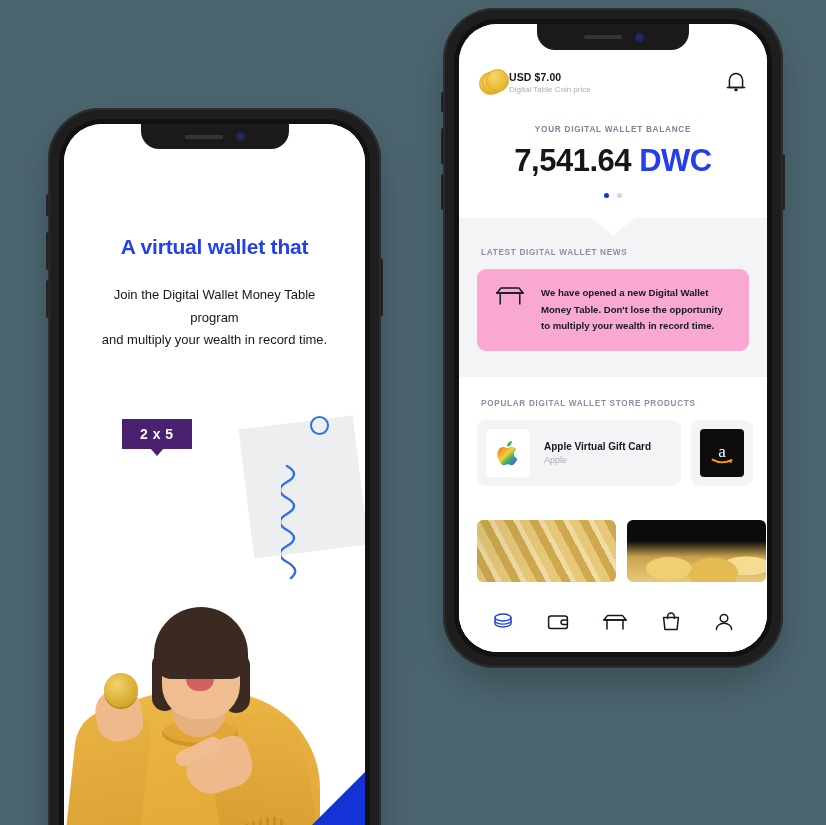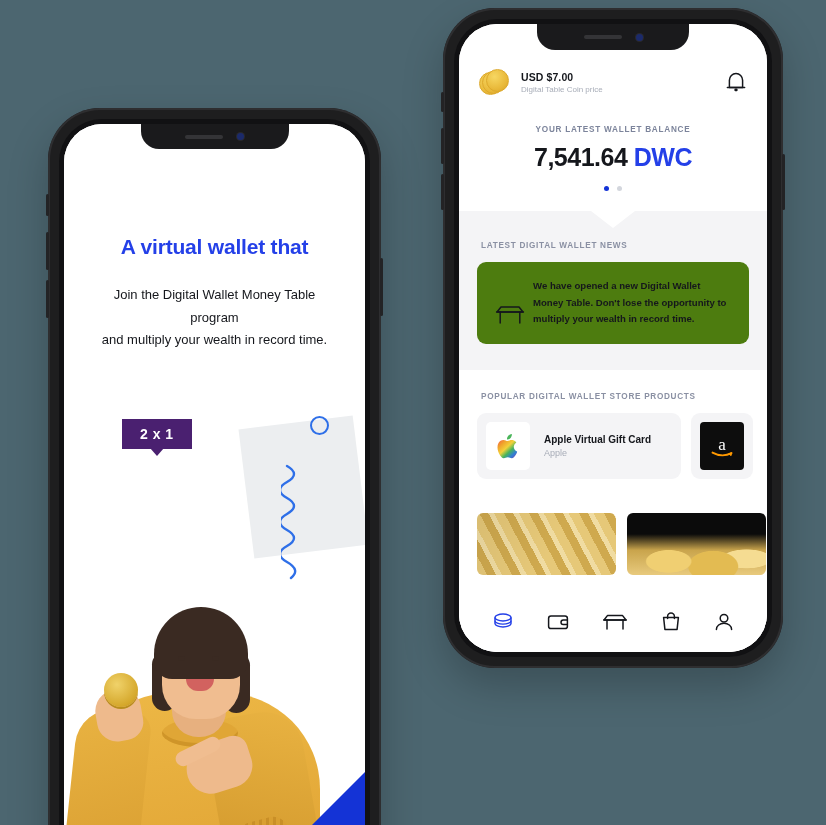--- a/index.html
+++ b/index.html
@@ -288,21 +288,20 @@
 
   
   #phone-right { left: 443px; top: 8px; width: 340px; height: 660px; }
   #phone-right .notch { width: 152px; height: 26px; }
 
   .app { position: absolute; inset: 0; display: flex; flex-direction: column; background: #fff; }
 
   .app-header {
     display: flex; align-items: center;
     padding: 45px 20px 0 20px;
-    gap: 12px;
   }
   .coin-stack { position: relative; width: 30px; height: 26px; flex: 0 0 auto; }
   .coin-stack .c {
     position: absolute;
     width: 23px; height: 23px;
     border-radius: 50%;
     background: radial-gradient(circle at 36% 32%, #f7d762, #e9b93a 62%, #d6a225);
     border: 1.6px solid #dda92b;
   }
   .coin-stack .c1 { left: 7px; top: 0; }
@@ -315,21 +314,21 @@
 
   .balance { text-align: center; padding: 30px 0 0; }
   .balance-label {
     font-size: 8.2px;
     letter-spacing: .75px;
     color: #7c849b;
     font-weight: bold;
   }
   .balance-amount {
     margin-top: 9px;
-    font-size: 25px;
+    font-size: 31px;
     font-weight: bold;
     color: #15171c;
     letter-spacing: -.5px;
   }
   .balance-amount .unit { color: #2440e8; }
   .dots { display: flex; gap: 8px; justify-content: center; margin-top: 14px; }
   .dot { width: 5px; height: 5px; border-radius: 50%; background: #d3d6dd; cursor: pointer; }
   .dot.active { background: #1433d6; }
 
   .news-section {
@@ -349,26 +348,26 @@
   }
   .section-label {
     font-size: 8.2px;
     letter-spacing: .7px;
     color: #8a90a3;
     font-weight: bold;
     padding: 30px 22px 0;
   }
   .news-card {
     margin: 12px 18px 0;
-    background: #4d7c0f;
+    background: #f9a8d4;
     border-radius: 9px;
     padding: 16px 18px;
     display: flex;
-    align-items: flex-end;
-    gap: 8px;
+    align-items: flex-start;
+    gap: 16px;
     cursor: pointer;
   }
   .news-text {
     font-size: 9.6px;
     line-height: 1.72;
     color: #15171c;
     font-weight: 600;
   }
 
   .store-section { padding: 22px 0 0; }
@@ -498,21 +497,21 @@
             <div class="w-finger"></div>
             <div class="w-hand-l"></div>
             <div class="w-coin"></div>
           </div>
 
           <div class="yellow-tri"></div>
           <div class="dots-deco"></div>
           <div class="deco-ring r2"></div>
           <div class="deco-ring r3"></div>
 
-          <div class="badge-2x1">2 x 1</div>
+          <div class="badge-2x1">2 x 5</div>
 
           <div class="cta-corner"></div>
           <svg class="cta-arrow" width="44" height="18" viewBox="0 0 44 18">
             <line x1="2" y1="9" x2="37" y2="9" stroke="#fff" stroke-width="2.2" stroke-linecap="round"></line>
             <polyline points="29,2 38,9 29,16" fill="none" stroke="#fff" stroke-width="2.2" stroke-linecap="round" stroke-linejoin="round"></polyline>
           </svg>
         </div>
       </div>
     </div>
   </div>
@@ -544,21 +543,21 @@
             <div class="hdr-caption">Digital Table Coin price</div>
           </div>
           <svg class="bell" width="22" height="24" viewBox="0 0 22 24">
             <path d="M4.4 17.4 V10.2 a6.6 6.6 0 0 1 13.2 0 v7.2 z" fill="none" stroke="#15171c" stroke-width="1.5" stroke-linejoin="round"></path>
             <line x1="2.4" y1="17.6" x2="19.6" y2="17.6" stroke="#15171c" stroke-width="1.5" stroke-linecap="round"></line>
             <rect x="9.4" y="18.6" width="3.2" height="2.6" rx="1" fill="#15171c"></rect>
           </svg>
         </div>
 
         <div class="balance">
-          <div class="balance-label">YOUR LATEST WALLET BALANCE</div>
+          <div class="balance-label">YOUR DIGITAL WALLET BALANCE</div>
           <div class="balance-amount">
             <span>7,541.64</span>
             <span class="unit">DWC</span>
           </div>
           <div class="dots">
             <div class="dot active"></div>
             <div class="dot"></div>
           </div>
         </div>
 

